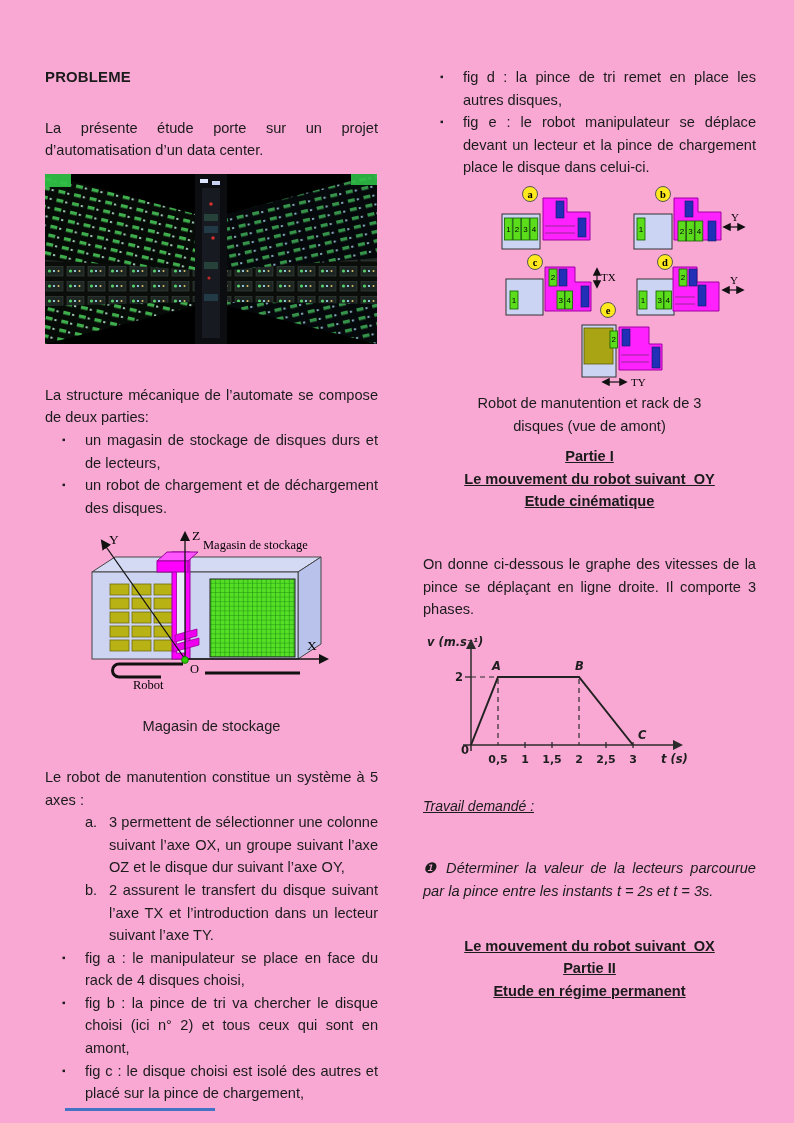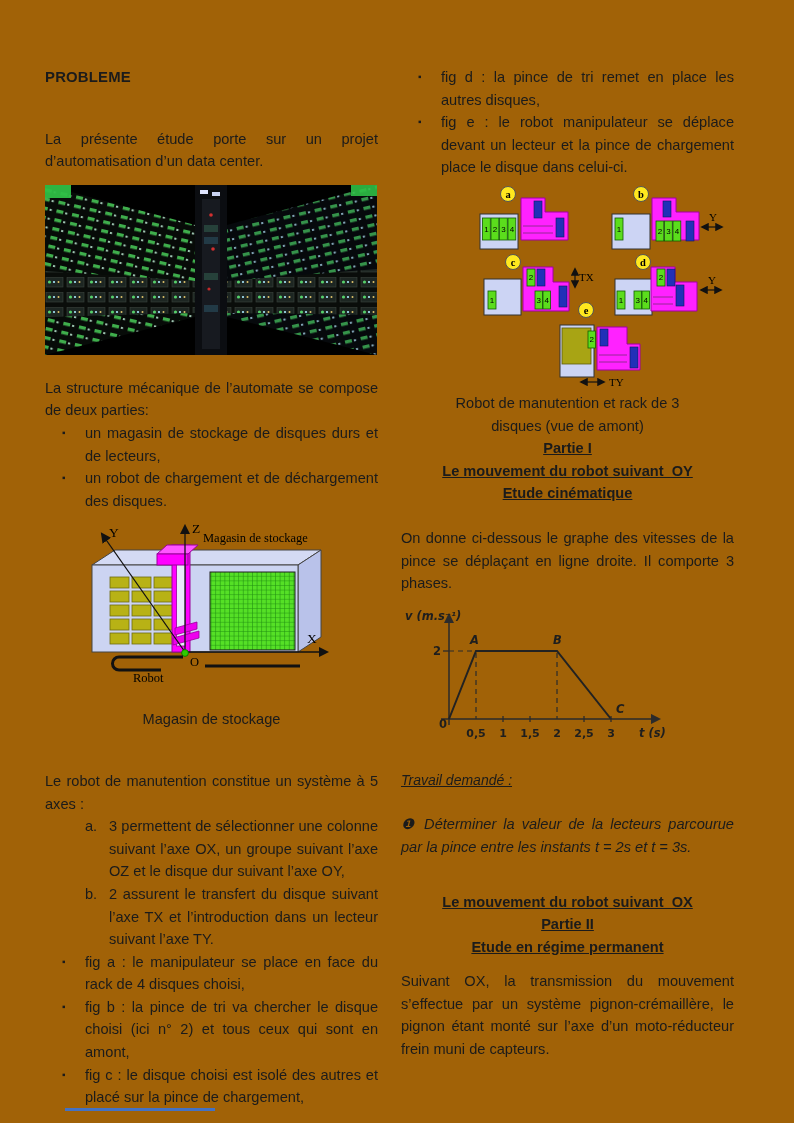--- a/index.html
+++ b/index.html
@@ -1,25 +1,25 @@
 <!DOCTYPE html>
 <html><head>
 <meta charset="utf-8">
 <style>
   html,body{margin:0;padding:0;background:#888;}
-  .page{position:relative;width:794px;height:1123px;background:#a16207;margin:0 auto;
+  .page{position:relative;width:794px;height:1123px;background:#f9a8d4;margin:0 auto;
         font-family:"Liberation Sans",sans-serif;color:#1b1b1b;overflow:hidden;}
   .col{position:absolute;top:66px;width:333px;font-size:14.6px;line-height:22.6px;}
   .col-left{left:45px;}
-  .col-right{left:401px;}
+  .col-right{left:423px;}
   p{margin:0;text-align:justify;}
   .doc-title{font-weight:bold;font-size:14.9px;letter-spacing:.2px;}
   .mt4{margin-top:4px;}.mt8{margin-top:8px;}.mt12{margin-top:12px;}
-  .mt16{margin-top:16px;}.mt18{margin-top:0;}
-  .mt22{margin-top:22px;}.mt24{margin-top:39px;}
+  .mt16{margin-top:16px;}.mt18{margin-top:8px;}
+  .mt22{margin-top:40px;}.mt24{margin-top:28px;}
   .mt32{margin-top:32px;}
   ul.sq{list-style:none;margin:0;padding:0;}
   ul.sq li{position:relative;padding-left:40px;text-align:justify;}
   ul.sq li::before{content:"\25AA";position:absolute;left:17px;top:0;font-size:10px;}
   ol.abc{list-style:none;margin:0;padding:0;}
   ol.abc li{position:relative;padding-left:64px;text-align:justify;}
   ol.abc li .mk{position:absolute;left:40px;top:0;}
   .caption{text-align:center;}
   .part{ text-align:center;font-weight:bold;}
   .part div span{text-decoration:underline;}
@@ -353,17 +353,16 @@
     <div class="travail mt16">Travail demandé :</div>
 
     <p class="question mt22"><span>❶</span><span> Déterminer la valeur de la lecteurs parcourue par la pince entre les instants t = 2s et t = 3s.</span></p>
 
     <div class="part mt32">
       <div><span>Le mouvement du robot suivant&nbsp; OX</span></div>
       <div><span>Partie II</span></div>
       <div><span>Etude en régime permanent</span></div>
     </div>
 
-    <p class="mt12">Suivant OX, la transmission du mouvement s’effectue par un système pignon-crémaillère, le pignon étant monté sur l’axe d’un moto-réducteur frein muni de capteurs.</p>
   </div>
 
   <div class="footer-rule"></div>
 </div>
 
 </body></html>

